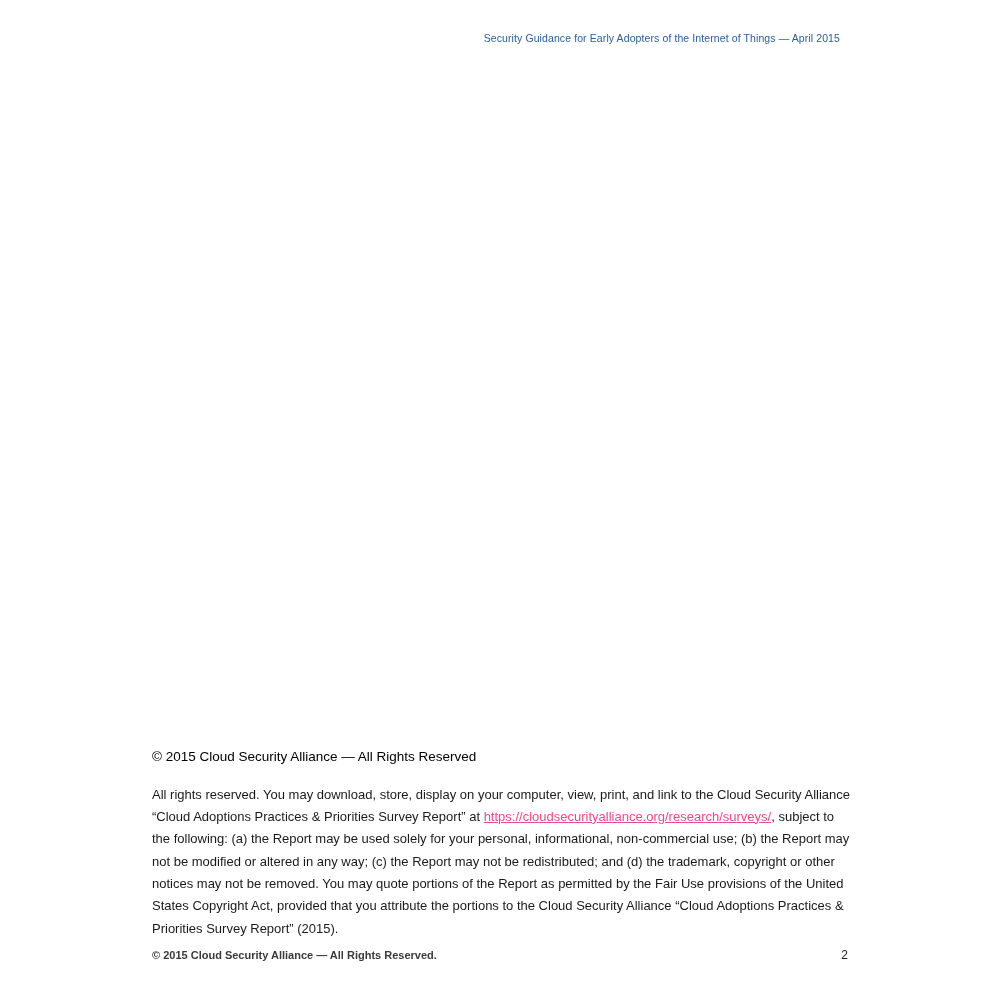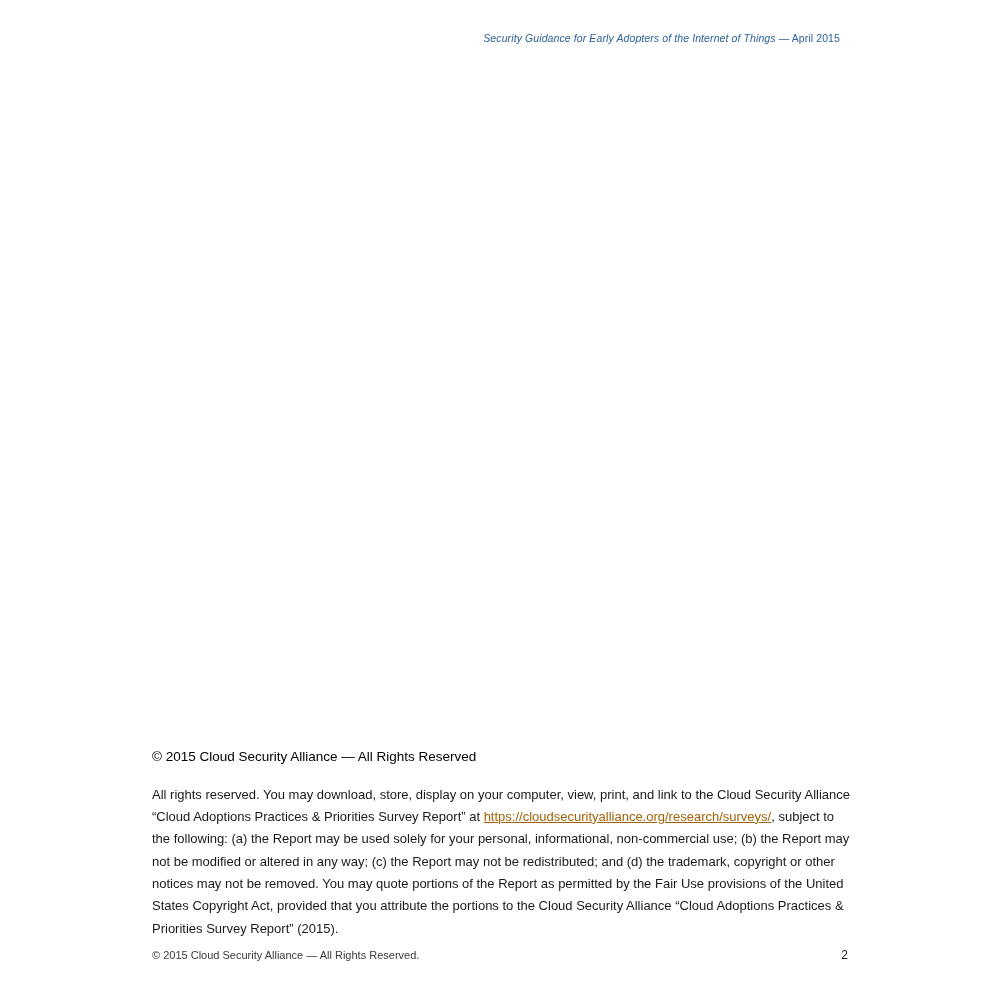--- a/index.html
+++ b/index.html
@@ -31,21 +31,20 @@
     left: 160px;
     right: 160px;
     top: 32px;
     text-align: right;
     font-size: 10.5px;
     color: #2a6099;
     letter-spacing: 0.1px;
     white-space: nowrap;
   }
   .doc-header .hdr-title {
-    font-style: italic;
   }
   .doc-header .hdr-date {
     font-style: normal;
     margin-top: 28px;
   }
 
   
   .copyright-block {
     position: absolute;
     left: 152px;
@@ -59,38 +58,38 @@
     line-height: 1.3;
   }
   .legal-paragraph {
     font-size: 13px;
     color: #1a1a1a;
     line-height: 1.72;
     margin: 0;
     text-align: left;
   }
   .legal-link {
-    color: #a16207;
+    color: #ec4899;
     text-decoration: underline;
     word-break: break-all;
   }
 
   
   .doc-footer {
     position: absolute;
     left: 152px;
     right: 152px;
     top: 948px;
     display: flex;
     justify-content: space-between;
     align-items: baseline;
     font-size: 11px;
     color: #3a3a3a;
   }
-  .footer-left { white-space: nowrap; }
+  .footer-left { white-space: nowrap; font-weight: bold; }
   .footer-page { font-size: 12px; color: #1a1a1a; }
 </style>
 </head>
 <body>
 
 <div class="page">
 
   <div class="doc-header">
     <span class="hdr-title">Security Guidance for Early Adopters of the Internet of Things</span><span class="hdr-sep"> — </span><span class="hdr-date">April 2015</span>
   </div>

